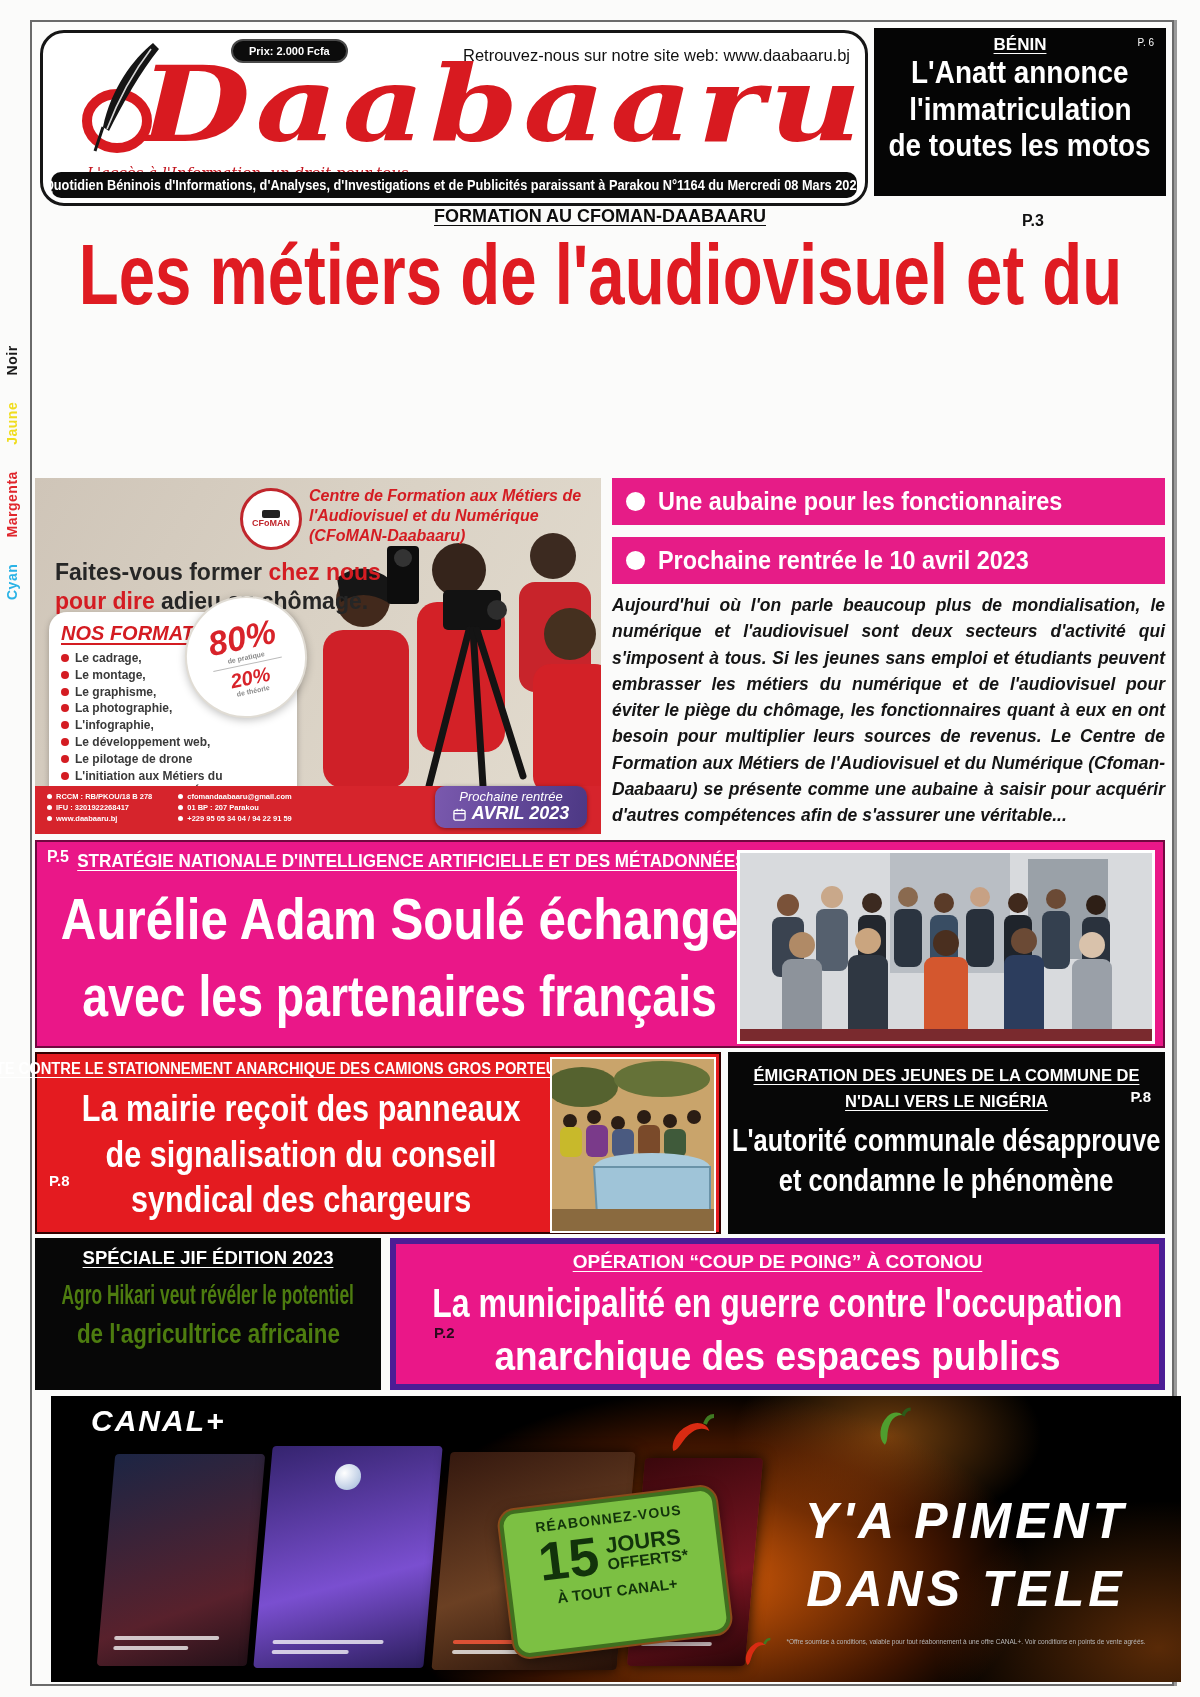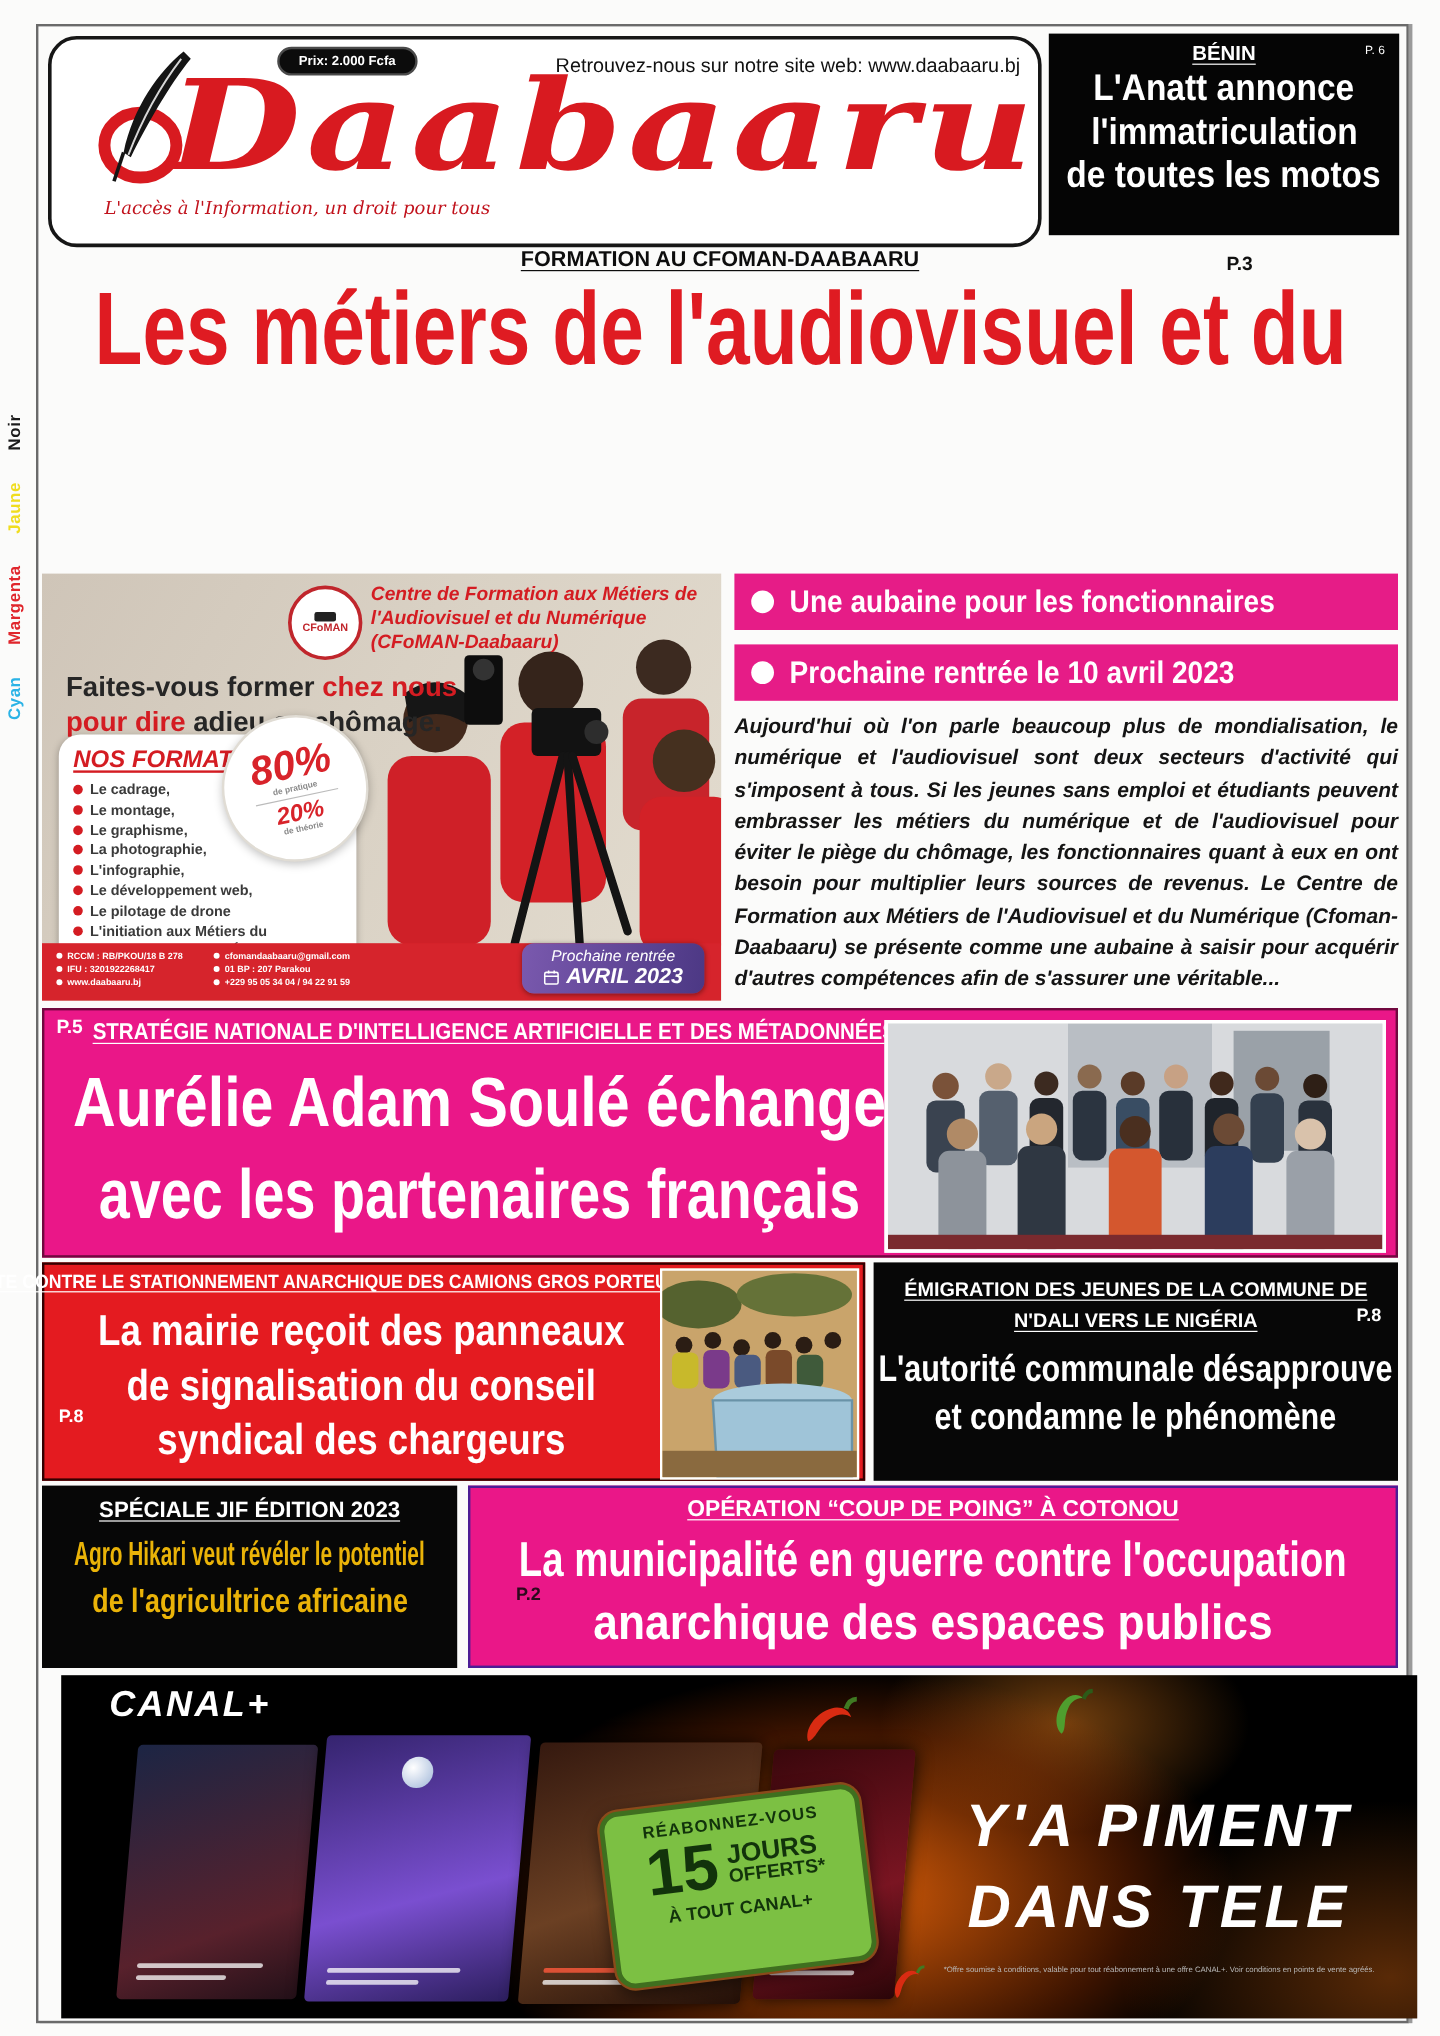--- a/index.html
+++ b/index.html
@@ -107,23 +107,23 @@
   .nikki-page{left:12px;top:118px;font-size:15px;font-weight:bold;color:#fff;}
   .nikki-photo{right:3px;top:3px;width:162px;height:172px;border:2px solid #fff;background:#c9a46b;}
   .ndali{left:728px;top:1052px;width:437px;height:182px;background:#070707;}
   .ndali-k{margin-top:10px;} .ndali-k .flexline{color:#fff;font-weight:bold;font-size:16.5px;line-height:1.6;}
   .ndali-page{position:absolute;right:14px;top:36px;font-size:15px;font-weight:bold;color:#fff;}
   .ndali-h{margin-top:6px;} .ndali-h .flexline{color:#fff;font-weight:bold;font-size:31px;line-height:1.3;}
   .ndali-h .cx{transform:scaleX(.82);}
   
   .jif{left:35px;top:1238px;width:346px;height:152px;background:#070707;}
   .jif-k{margin-top:9px;font-size:18.5px;font-weight:bold;color:#fff;text-align:center;}
-  .jif-h{margin-top:6px;} .jif-h .flexline{color:#eab308;font-weight:bold;font-size:28px;line-height:1.4;}
+  .jif-h{margin-top:6px;} .jif-h .flexline{color:#4d7c0f;font-weight:bold;font-size:28px;line-height:1.4;}
   .jif-h1 .cx{transform:scaleX(.62);} .jif-h2 .cx{transform:scaleX(.8);}
-  .cotonou{left:390px;top:1238px;width:775px;height:152px;background:#ea1788;border:2px solid #4c1d95;box-sizing:border-box;}
+  .cotonou{left:390px;top:1238px;width:775px;height:152px;background:#ea1788;border:6px solid #4c1d95;box-sizing:border-box;}
   .cot-k{margin-top:7px;font-size:19px;font-weight:bold;color:#fff;text-align:center;}
   .cot-h{margin-top:4px;} .cot-h .flexline{color:#fff;font-weight:bold;font-size:41px;line-height:1.3;}
   .cot-h1 .cx{transform:scaleX(.78);} .cot-h2 .cx{transform:scaleX(.9);}
   .cot-page{position:absolute;left:38px;top:80px;font-size:15px;font-weight:bold;color:#2b0a1d;}
   
   .canal{left:35px;top:1396px;width:1130px;height:286px;background:#000;overflow:hidden;
     background-image:
       radial-gradient(ellipse 430px 250px at 58% 64%, rgba(255,110,10,.85), rgba(170,55,0,.35) 55%, transparent 75%),
       radial-gradient(ellipse 220px 130px at 74% 14%, rgba(255,140,30,.45), transparent 70%),
       radial-gradient(ellipse 320px 210px at 98% 88%, rgba(255,120,20,.35), transparent 70%); margin-left: 16px;}
@@ -170,20 +170,23 @@
       <path d="M80 4 C60 20 38 50 30 88 L36 92 C50 64 68 32 86 10 Z" fill="#151515"></path>
       <path d="M78 10 C58 36 44 64 34 90" stroke="#d6d6d6" stroke-width="1.6" fill="none"></path>
       <path d="M30 88 L22 112" stroke="#151515" stroke-width="3"></path>
     </svg>
     <div class="price-pill abs">Prix: 2.000 Fcfa</div>
     <div class="site-line abs">Retrouvez-nous sur notre site web: www.daabaaru.bj</div>
     <div class="wordmark-wrap abs">
       <span class="wordmark">Daabaaru</span>
     </div>
     <div class="tagline abs">L'accès à l'Information, un droit pour tous</div>
+    <div class="strapline-bar abs flexline">
+      <span class="cx">Quotidien Béninois d'Informations, d'Analyses, d'Investigations et de Publicités paraissant à Parakou N°1164 du Mercredi 08 Mars 2023</span>
+    </div>
   </div>
 
   <div class="benin-box abs">
     <div class="benin-kicker-row">
       <div class="flexline">
           <span class="benin-kicker u">BÉNIN</span>
         </div>
       <span class="benin-page">P. 6</span>
     </div>
     <div class="benin-h">

